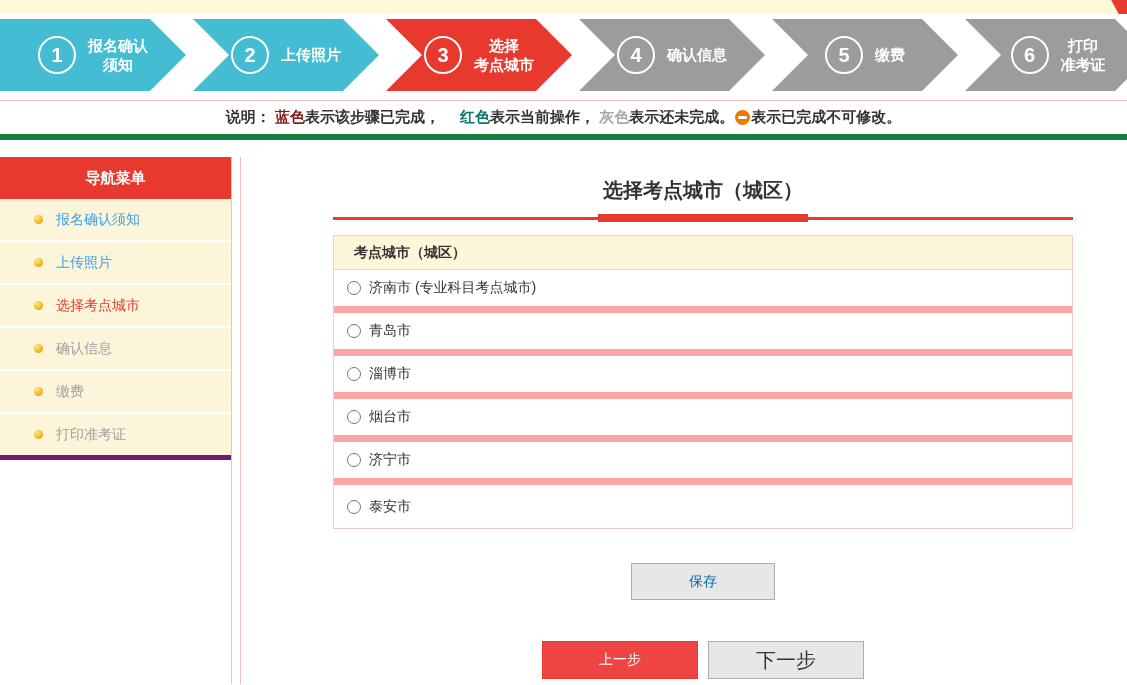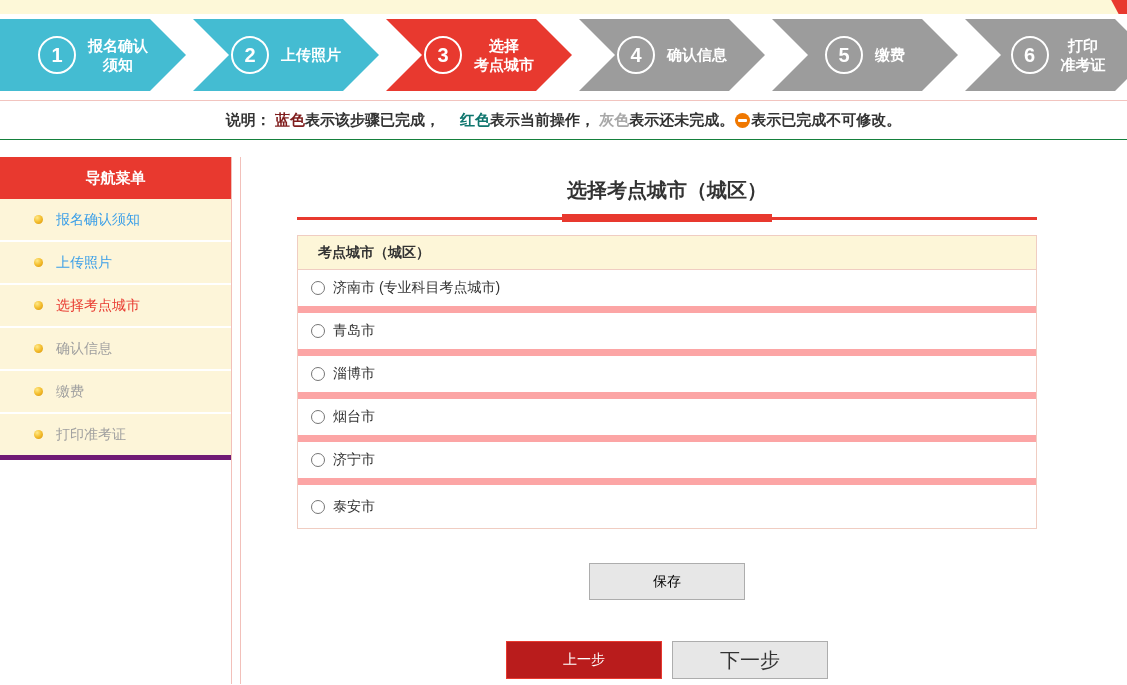--- a/index.html
+++ b/index.html
@@ -19,21 +19,21 @@
   .chev:last-child { margin-right:-24px; }
   .chev.done { background:#44bcd2; }
   .chev.current { background:#e8392f; }
   .chev.todo { background:#9c9c9c; }
   .step-circle { width:38px; height:38px; border:2px solid #fff; border-radius:50%;
     display:flex; align-items:center; justify-content:center;
     font-size:20px; font-weight:bold; flex:0 0 auto; }
   .step-label { font-size:15px; font-weight:bold; line-height:1.3; text-align:center; white-space:pre-line; }
 
   
-  .legend { height:40px; margin-top:9px; border-top:1px solid #f2c4bf; border-bottom:1px solid #15803d;
+  .legend { height:40px; margin-top:9px; border-top:1px solid #f2c4bf; border-bottom:6px solid #15803d;
     display:flex; align-items:center; justify-content:center; font-size:15px; font-weight:bold; }
   .legend span { white-space:pre; }
   .lg-blue { color:#7f1d1d; }
   .lg-red { color:#0f766e;margin-left:16px; }
   .lg-gray { color:#a8a8a8; }
   .minus-icon { display:inline-flex; width:15px; height:15px; border-radius:50%;
     background:#f07800; align-items:center; justify-content:center; vertical-align:-2px; margin:0 1px; }
   .minus-icon::after { content:""; width:9px; height:3px; background:#fff; border-radius:1px; }
 
   
@@ -45,41 +45,41 @@
   .side-item { height:41px; margin-top:2px; background:#fdf5d9; display:flex; align-items:center;
     padding-left:34px; font-size:14px; cursor:pointer; }
   .side-item:first-child { margin-top:0; }
   .bullet { width:9px; height:9px; border-radius:50%; margin-right:13px; flex:0 0 auto;
     background:radial-gradient(circle at 35% 30%, #ffe98a 0%, #f5c235 45%, #d98f00 100%); }
   .side-item.done .side-label { color:#3b9fe8; }
   .side-item.current .side-label { color:#e8392f; }
   .side-item.todo .side-label { color:#a0a0a0; }
 
   .main { flex:1 1 auto; border-left:1px solid #f2c0ba; margin-left:8px; padding-top:20px; }
-  .main-inner { width:740px; margin-left:56px; }
+  .main-inner { width:740px; margin-left:92px; }
 
   .page-title { text-align:center; font-size:20px; font-weight:bold; color:#333; }
   .title-underline { position:relative; margin-top:13px; height:3px; background:#e8392f; }
   .title-underline-thick { position:absolute; left:50%; top:-3px; transform:translateX(-50%);
     width:210px; height:8px; background:#e8392f; }
 
   .city-table { margin-top:15px; border:1px solid #f0cdc2; }
   .table-header { height:34px; background:#fdf6d8; border-bottom:1px solid #f0cdc2;
     display:flex; align-items:center; padding-left:20px; font-size:14px; font-weight:bold; }
   .city-row { height:43px; display:flex; align-items:center; padding-left:13px;
     border-bottom:7px solid #fca5a5; background:#fff; }
   .city-row:last-child { border-bottom:none; }
   .city-row input[type=radio] { width:14px; height:14px; accent-color:#999; }
   .city-row .city-label { margin-left:8px; font-size:14px; color:#333; }
 
-  .save-btn { display:block; margin:34px auto 0; width:156px; height:37px;
-    background:#e7e7e7; border:1px solid #adadad; font-size:14px; color:#000000;
+  .save-btn { display:block; margin:34px auto 0; width:144px; height:37px;
+    background:#e7e7e7; border:1px solid #adadad; font-size:14px; color:#0369a1;
     font-family:inherit; cursor:pointer; }
   .nav-btns { margin-top:41px; display:flex; justify-content:center; gap:10px; }
-  .prev-btn { width:156px; height:38px; background:#b91c1c; border:1px solid #e8392f;
+  .prev-btn { width:156px; height:38px; background:#ef4444; border:1px solid #e8392f;
     color:#fff; font-size:14px; font-family:inherit; cursor:pointer; }
   .next-btn { width:156px; height:38px; background:#e7e7e7; border:1px solid #adadad;
     color:#333; font-size:20px; font-family:inherit; cursor:pointer; }
 </style>
 </head>
 <body>
 
 <div class="topbar">
   <div class="topbar-corner"></div>
 </div>

